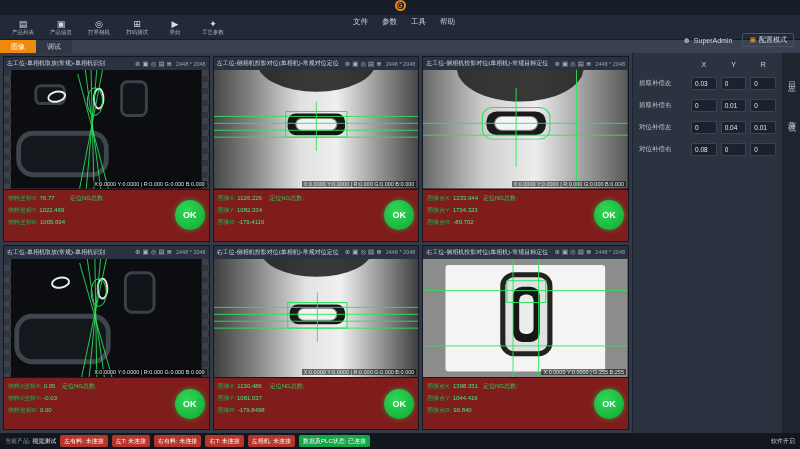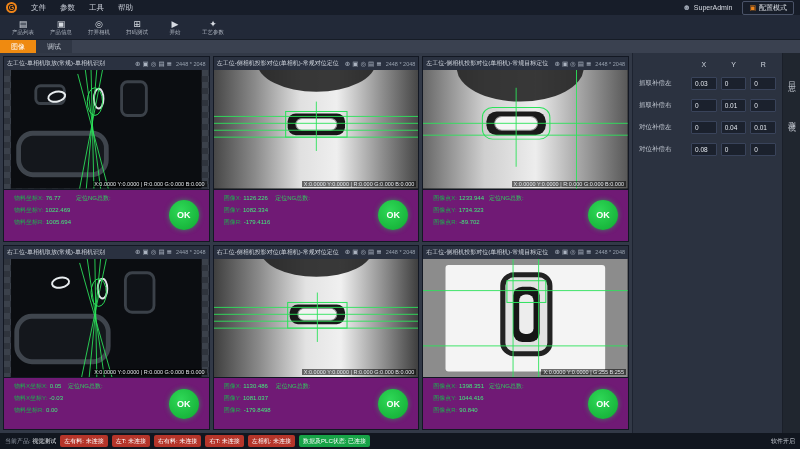--- a/index.html
+++ b/index.html
@@ -1,20 +1,20 @@
 <!DOCTYPE html>
 <html><head>
 <meta charset="utf-8">
 <style>
   * { margin:0; padding:0; box-sizing:border-box; }
   html,body { width:800px; height:449px; overflow:hidden; background:#2e3542;
     font-family:"Liberation Sans","DejaVu Sans",sans-serif; color:#cfd4dd; }
 
   
-  .titlebar { height:15px; background:#171d29; display:flex; align-items:center; padding:0 6px; gap:6px; }
+  .titlebar { height:15px; background:#171d29; display:flex; align-items:center; padding:0 6px; gap:6px;flex-direction:column; }
   .logo { width:11px; height:11px; border-radius:50%; background:#10151f; border:2px solid #f08519;
     color:#f08519; font-size:7px; font-weight:bold; display:flex; align-items:center; justify-content:center; }
   .menus { display:flex; gap:14px; margin-left:8px; font-size:7.5px; color:#c9ced8; }
   .menus span { cursor:default; }
   .tb-right { margin-left:auto; display:flex; align-items:center; gap:10px; font-size:7px; }
   .user { display:flex; align-items:center; gap:3px; color:#d7dbe2; }
   .user-ic { color:#9fa7b4; font-size:8px; }
   .mode-btn { display:flex; align-items:center; gap:3px; border:1px solid #4a5368; border-radius:2px;
     padding:1px 6px; color:#e2e6ec; }
   .mode-ic { color:#f08519; font-size:7px; }
@@ -44,22 +44,22 @@
   .pres { font-size:5.5px; color:#97a0ad; margin-left:2px; white-space:nowrap; }
 
   .pimg { flex:1; position:relative; overflow:hidden; background:#0b0d11; }
   .pimg.checker { background:
       repeating-conic-gradient(#3b414b 0% 25%, #2f343d 0% 50%) 0 0 / 12px 12px; }
   .pimg svg { position:absolute; inset:0; width:100%; height:100%; }
   .pimg.checker svg { left:7px; right:7px; width:calc(100% - 14px); }
   .coords { position:absolute; right:2px; bottom:2px; font-size:5.5px; color:#e3e6ea;
     background:rgba(0,0,0,.55); padding:0 2px; white-space:nowrap; }
 
-  .pinfo { height:52px; background:#701a75; border-top:1px solid #121722; display:flex;
-    padding:4px 10px; gap:5px; align-items:flex-start; }
+  .pinfo { height:52px; background:#7f1d1d; border-top:1px solid #121722; display:flex;
+    padding:4px 4px; gap:5px; align-items:flex-start; }
   .irows { display:flex; flex-direction:column; gap:3px; }
   .irow { font-size:6px; white-space:nowrap; }
   .il { color:#1fae4e; }
   .iv { color:#43e97b; margin-left:2px; }
   .ng { font-size:6px; color:#2fd05c; white-space:nowrap; margin-top:0; }
   .okbtn { margin-left:auto; align-self:center; width:30px; height:30px; border-radius:50%;
     background:radial-gradient(circle at 40% 35%, #2fd857, #0fa931); color:#fff; font-weight:bold;
     font-size:9px; display:flex; align-items:center; justify-content:center; cursor:pointer;
     box-shadow:0 0 5px rgba(33,214,82,.55); }
 

